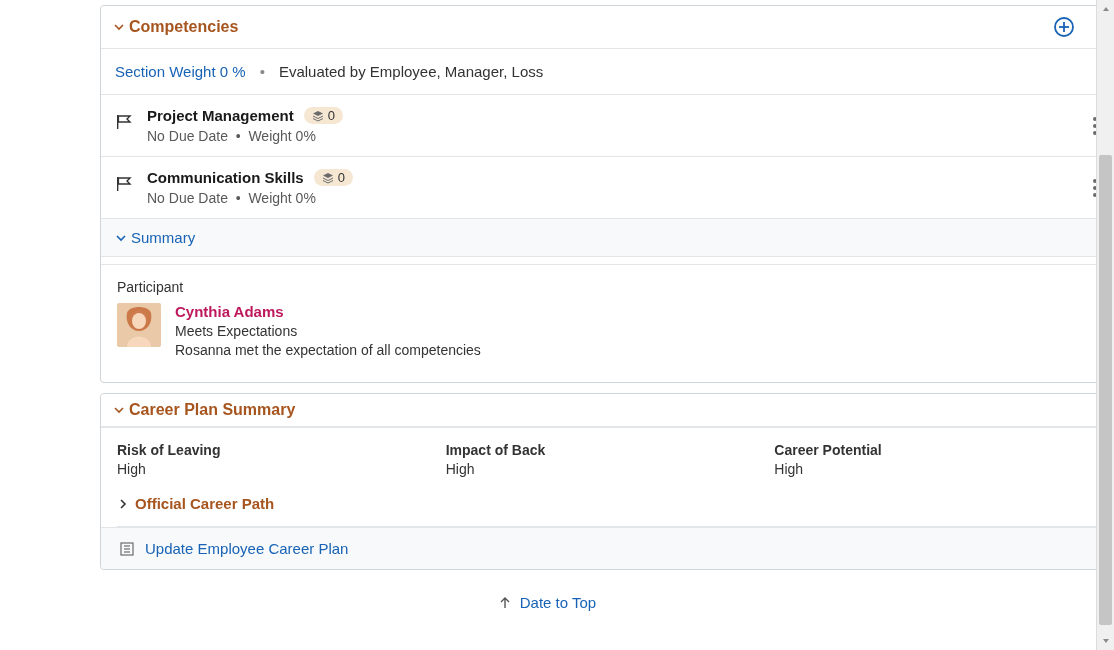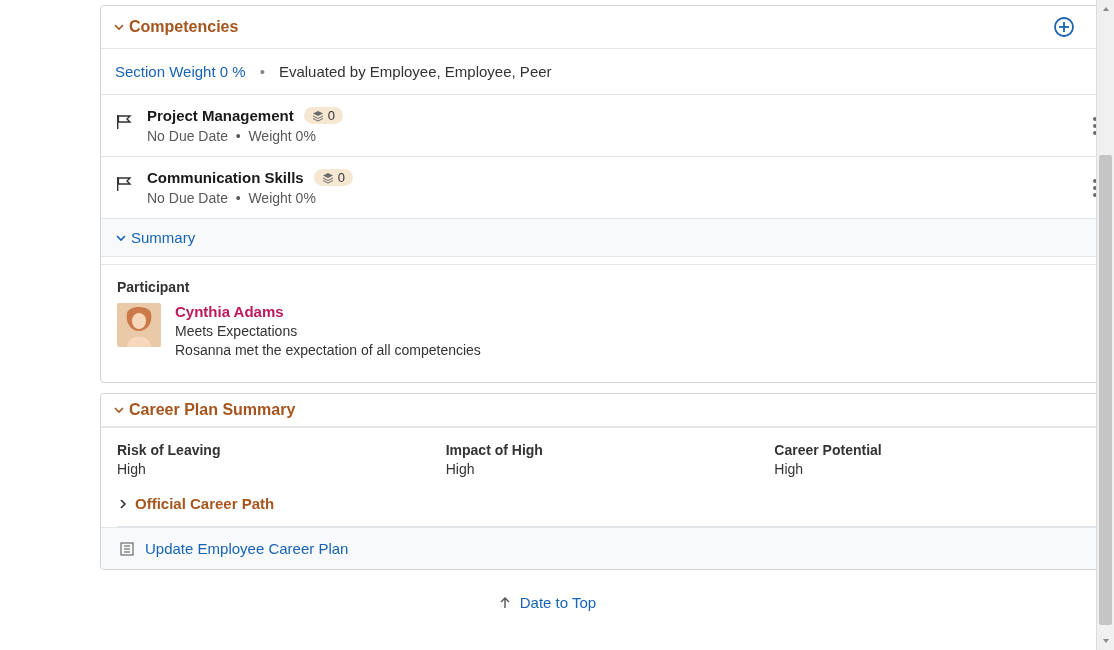--- a/index.html
+++ b/index.html
@@ -128,21 +128,21 @@
   }
   .summary-bar .summary-title {
     color: #1863b5;
     font-size: 15px;
   }
   .participant-box {
     padding: 14px 16px 24px 16px;
   }
   .participant-label {
     color: #333;
-    font-weight: bold;
+    font-weight: normal;
     font-size: 14px;
     margin-bottom: 8px;
   }
   .participant-row {
     display: flex;
     gap: 14px;
     align-items: flex-start;
   }
   .avatar {
     width: 44px;
@@ -279,21 +279,21 @@
           <div class="dot"></div>
             <div class="dot"></div>
             <div class="dot"></div>
         </div>
       </div>
     </div>
 
     <div class="section-subheader">
       <span class="section-weight-link">Section Weight 0 %</span>
       <span class="bullet">•</span>
-      <span>Evaluated by Employee, Employee, Peer</span>
+      <span>Evaluated by Employee, Manager, Loss</span>
     </div>
 
     <div class="item-row">
       <div class="item-left">
         <span class="flag-icon">
           <svg width="18" height="18" viewBox="0 0 18 18">
               <rect x="2" y="2" width="1.4" height="14" fill="#333"></rect>
               <path d="M3.4 3 H15 L12 6 L15 9 H3.4 Z" fill="none" stroke="#333" stroke-width="1.4"></path>
             </svg>
         </span>
@@ -404,21 +404,21 @@
         <span class="section-header-title">Career Plan Summary</span>
       </div>
     </div>
 
     <div class="metrics-row">
       <div class="metric">
         <div class="metric-label">Risk of Leaving</div>
         <div class="metric-value">High</div>
       </div>
       <div class="metric">
-        <div class="metric-label">Impact of High</div>
+        <div class="metric-label">Impact of Back</div>
         <div class="metric-value">High</div>
       </div>
       <div class="metric">
         <div class="metric-label">Career Potential</div>
         <div class="metric-value">High</div>
       </div>
     </div>
 
     <div class="official-path">
       <span>

